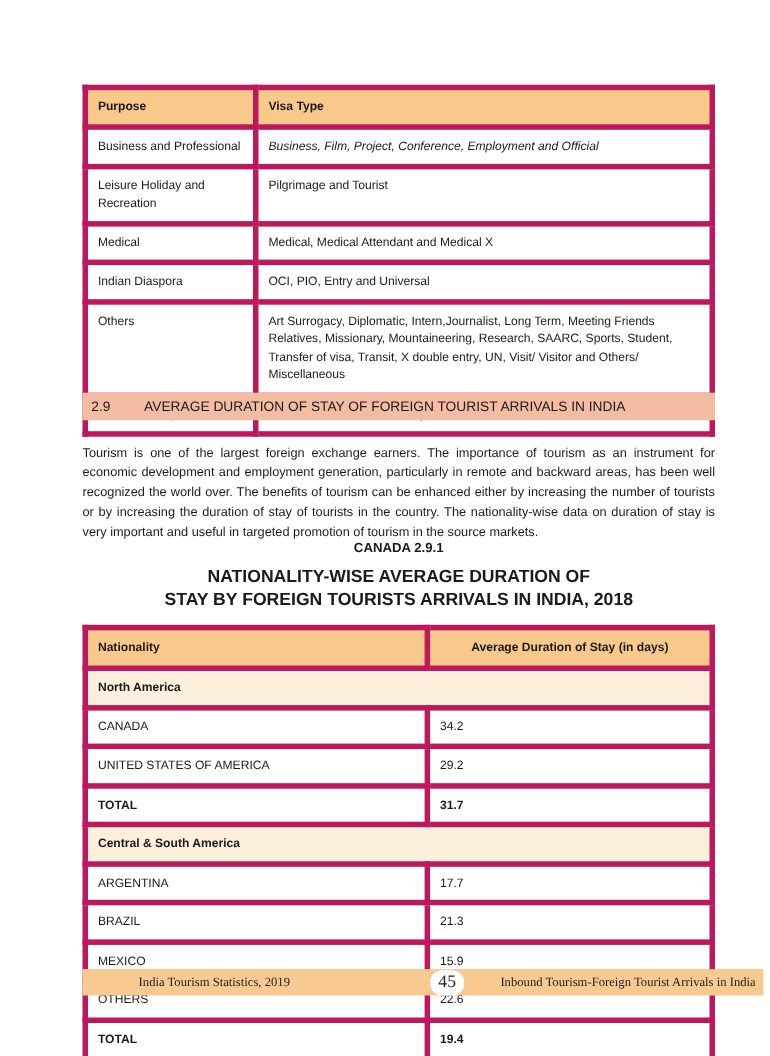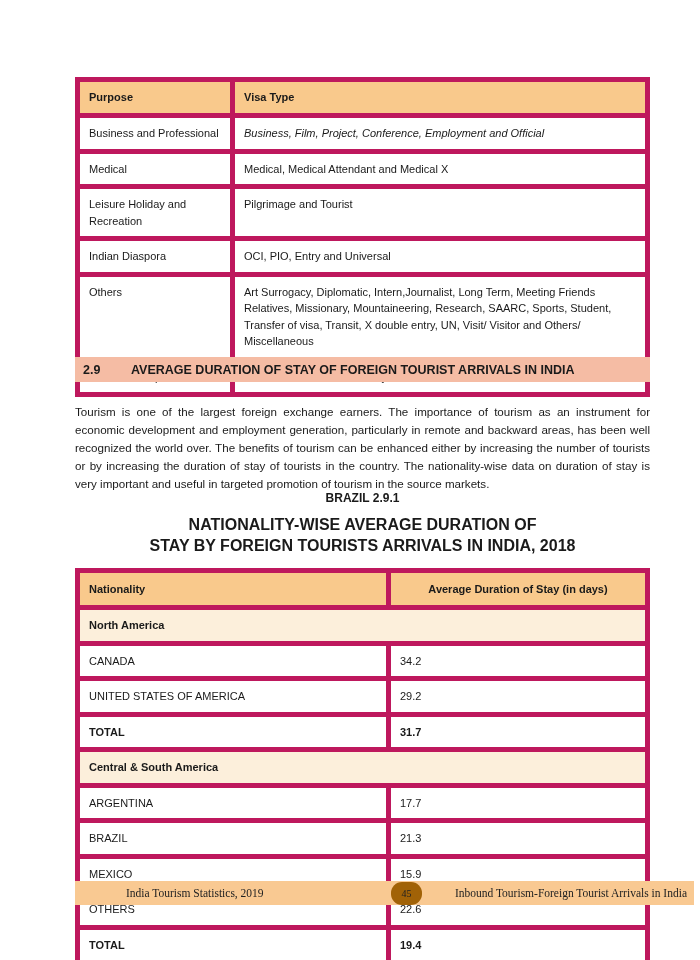--- a/index.html
+++ b/index.html
@@ -37,21 +37,21 @@
   .group-row td{background:#fcefdb;font-weight:700;height:16px;}
   .stay-table td{height:16px;}
   .num{text-align:center;}
   .total-row td{font-weight:700;}
 
   
   .section-bar{
     top:357px;height:25px;
     background:#f5bca4;
     display:flex;align-items:center;
-    font-weight:700;font-size:12.5px;
+    font-weight:400;font-size:12.5px;
   }
   .section-num{padding-left:8px;width:48px;}
   .section-title{flex:1;}
 
   
   .para{
     top:391px;
     font-size:11.6px;line-height:18.2px;
     text-align:justify;
   }
@@ -64,51 +64,51 @@
   .footer-bar{
     top:881px;height:24px;
     background:#f9c992;
     display:flex;align-items:center;
     font-family:"Liberation Serif","DejaVu Serif",serif;
     font-size:11.5px;color:#222222;padding-left:44px;
   }
   .footer-left{flex:1;padding-left:7px;}
   .footer-right{flex:1;text-align:right;padding-right:7px;}
   .page-badge{
-    background:#a16207;
+    background:#ffffff;
     border-radius:11px;
     width:31px;height:23px;
     display:flex;align-items:center;justify-content:center;
-    font-size:10px;color:#222222;
+    font-size:16px;color:#222222;
   }
   .pos-visa{top:77px;}
   .pos-stay{top:568px;}
 </style>
 </head>
 <body>
 
 <div class="page">
 
   <table class="doc-table block pos-visa">
     <tbody>
         <tr class="visa-head">
       <th class="visa-col-purpose">Purpose</th>
       <th>Visa Type</th>
     </tr>
     <tr>
       <td class="multi">Business and Professional</td>
       <td class="multi" style="vertical-align:top;font-style:italic;">Business, Film, Project, Conference, Employment and Official</td>
     </tr>
     <tr>
+      <td class="multi">Leisure Holiday and Recreation</td>
+      <td class="multi" style="vertical-align:top;">Pilgrimage and Tourist</td>
+    </tr>
+    <tr>
       <td>Medical</td>
       <td>Medical, Medical Attendant and Medical X</td>
-    </tr>
-    <tr>
-      <td class="multi">Leisure Holiday and Recreation</td>
-      <td class="multi" style="vertical-align:top;">Pilgrimage and Tourist</td>
     </tr>
     <tr>
       <td>Indian Diaspora</td>
       <td>OCI, PIO, Entry and Universal</td>
     </tr>
     <tr>
       <td class="multi" style="vertical-align:top;">Others</td>
       <td class="multi">Art Surrogacy, Diplomatic, Intern,Journalist, Long Term, Meeting Friends Relatives, Missionary, Mountaineering, Research, SAARC, Sports, Student, Transfer of visa, Transit, X double entry, UN, Visit/ Visitor and Others/ Miscellaneous</td>
     </tr>
     <tr>
@@ -118,21 +118,21 @@
   </tbody>
     </table>
 
   <div class="block section-bar">
     <span class="section-num">2.9</span>
     <span class="section-title">AVERAGE DURATION OF STAY OF FOREIGN TOURIST ARRIVALS IN INDIA</span>
   </div>
 
   <p class="block para">Tourism is one of the largest foreign exchange earners. The importance of tourism as an instrument for economic development and employment generation, particularly in remote and backward areas, has been well recognized the world over. The benefits of tourism can be enhanced either by increasing the number of tourists or by increasing the duration of stay of tourists in the country. The nationality-wise data on duration of stay is very important and useful in targeted promotion of tourism in the source markets.</p>
 
-  <div class="block tbl-label">BRAZIL 2.9.1</div>
+  <div class="block tbl-label">CANADA 2.9.1</div>
   <div class="block tbl-title">
     <div>NATIONALITY-WISE AVERAGE DURATION OF</div>
     <div>STAY BY FOREIGN TOURISTS ARRIVALS IN INDIA, 2018</div>
   </div>
 
   <table class="doc-table stay-table block pos-stay">
     <tbody>
         <tr class="stay-head">
       <th class="stay-col-nat">Nationality</th>
       <th class="num-col">Average Duration of Stay (in days)</th>

